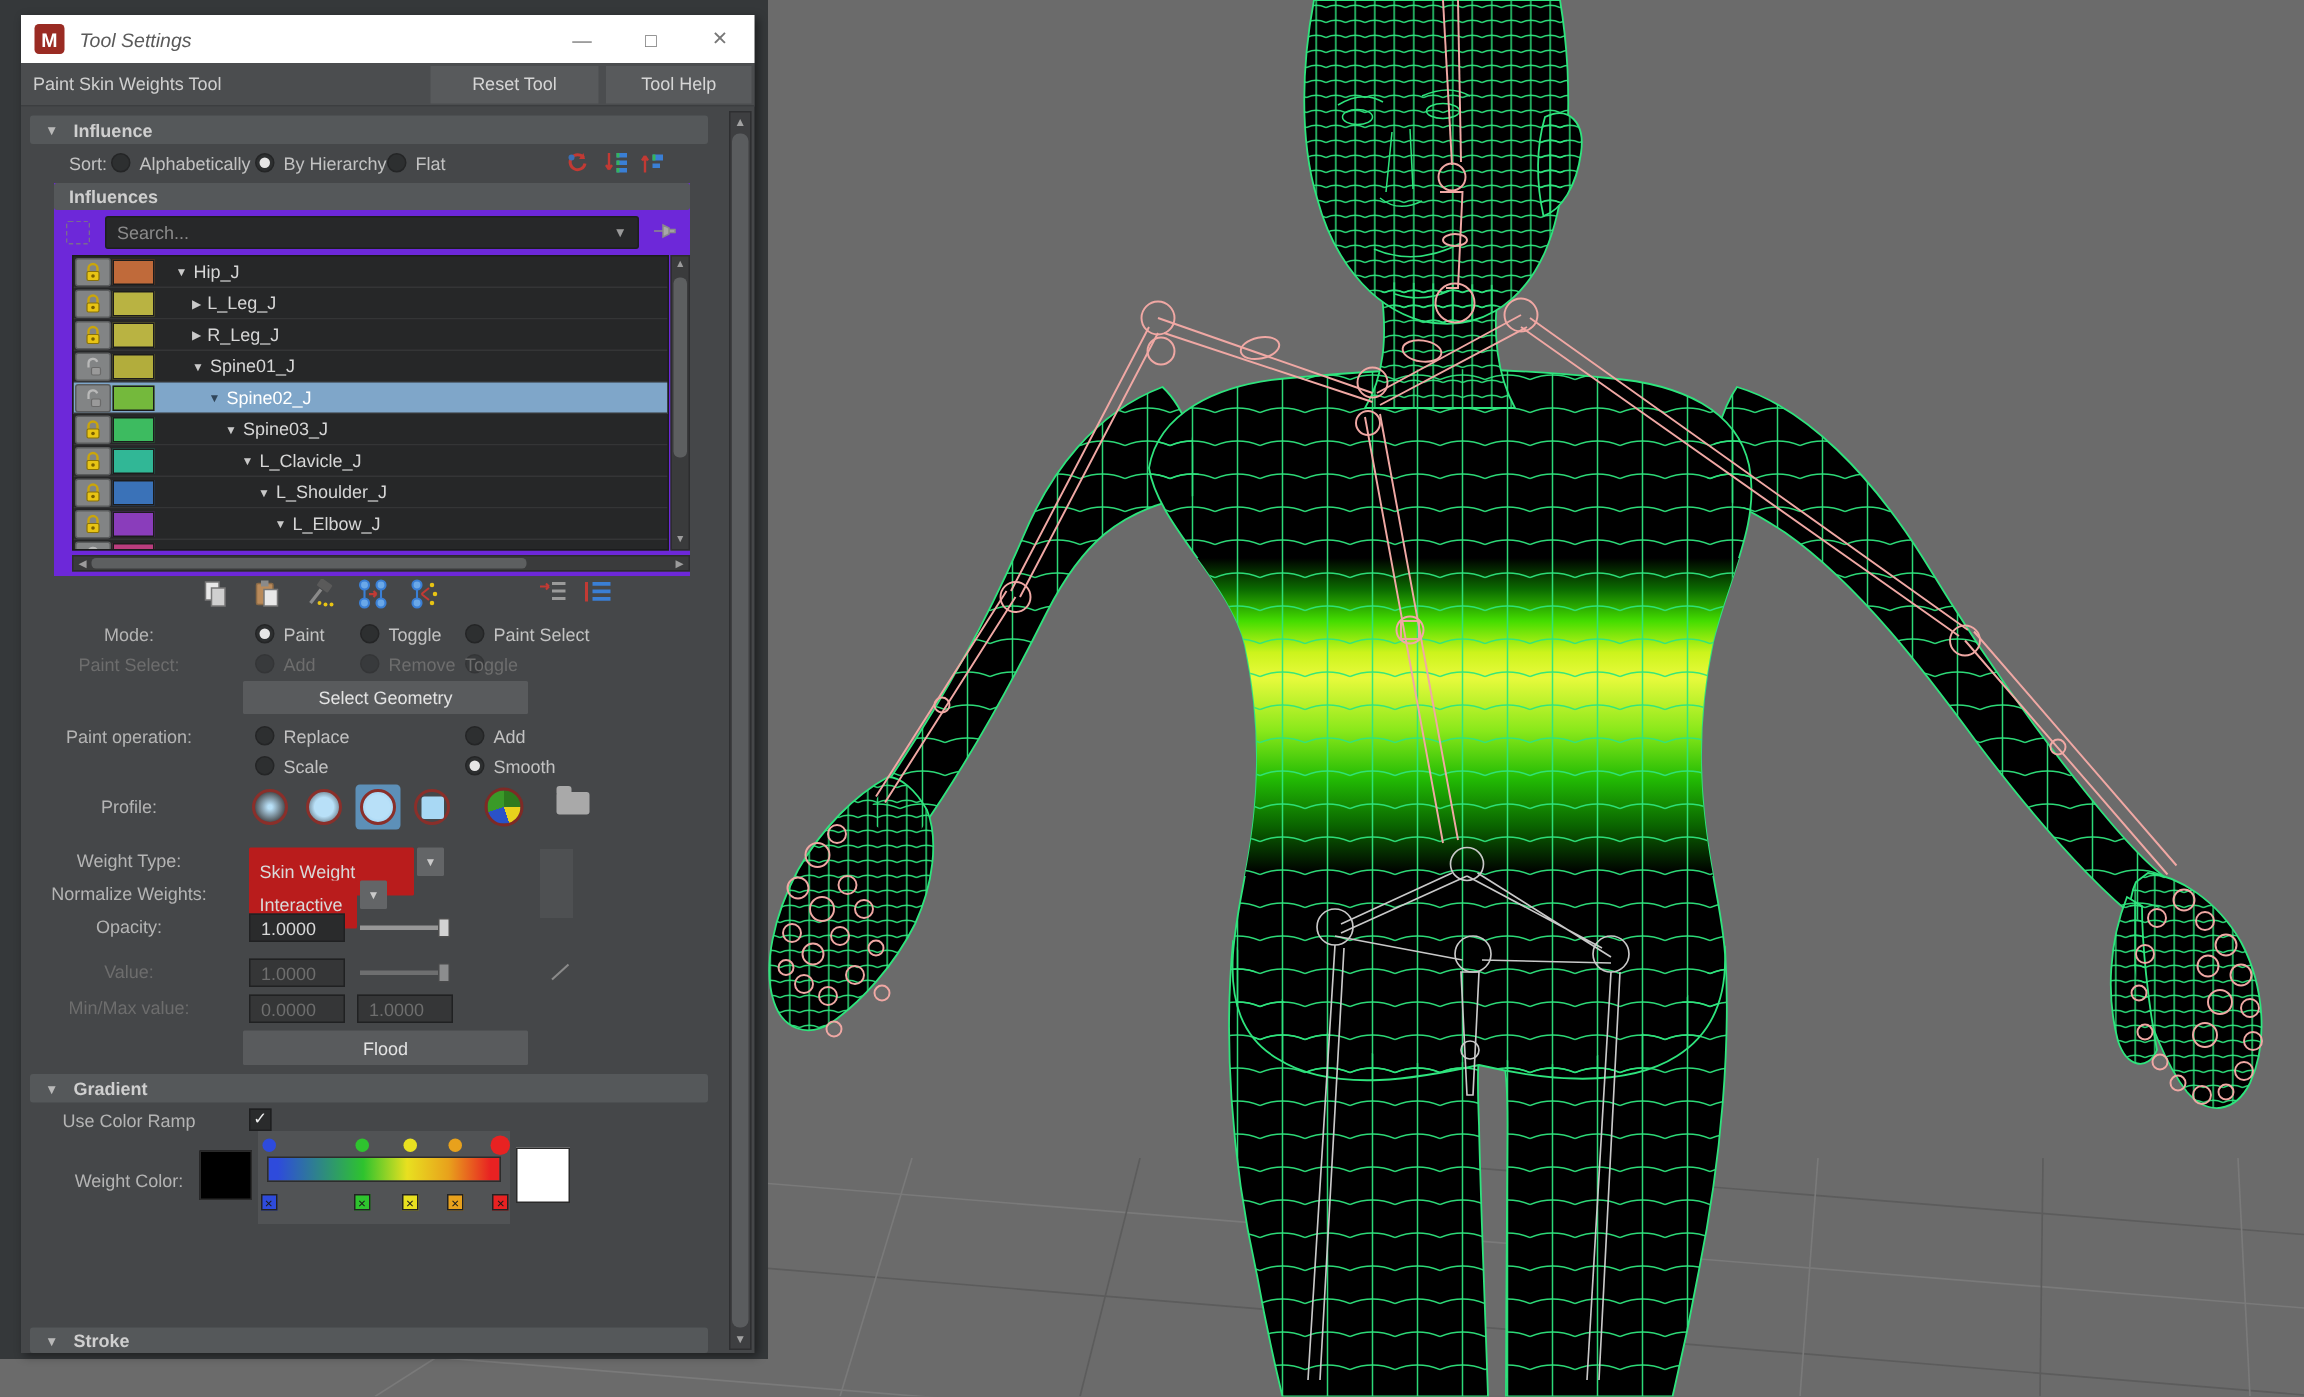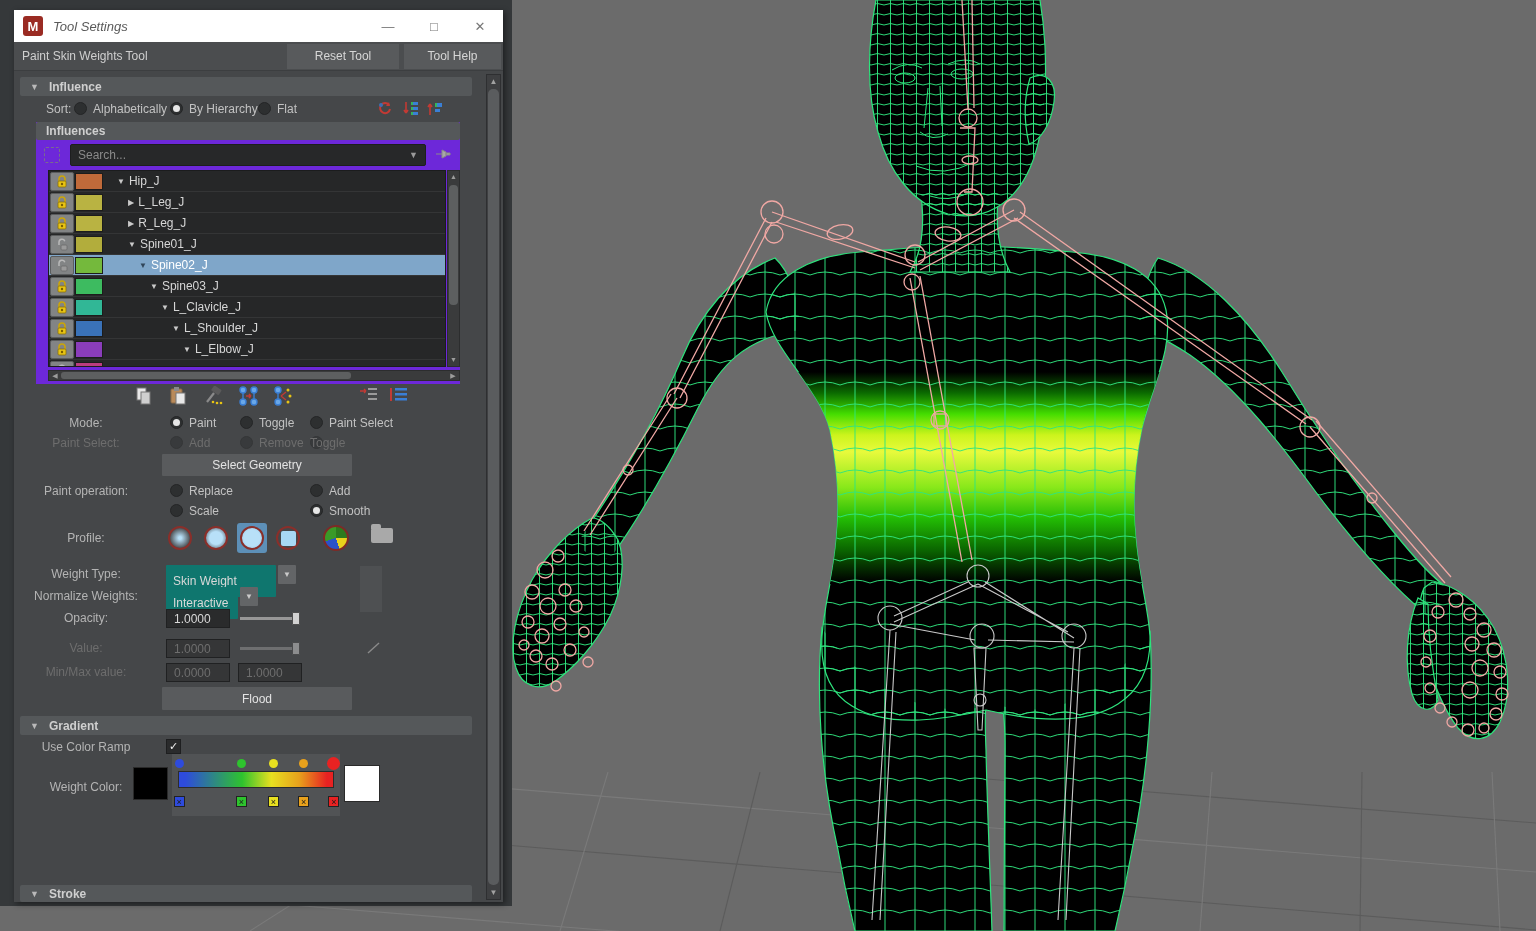--- a/index.html
+++ b/index.html
@@ -108,21 +108,21 @@
   .bcirc.mid  { background:radial-gradient(circle,#b8e0f8 45%,rgba(130,190,230,.15) 95%); }
   .bsquare { width:24px; height:24px; border-radius:50%; border:2px solid #8a2f2a;
     display:flex; align-items:center; justify-content:center; }
   .bsquare i { display:block; width:15px; height:15px; background:#a8d8f4; border-radius:2px; }
   .bwheel { width:26px; height:26px; border-radius:50%; border:2px solid #7e2a26;
     background:conic-gradient(#2d7a1e 0 25%, #e8d21c 25% 45%, #2a52c8 45% 70%, #3a9a28 70% 100%); }
   .bfolder { position:absolute; top:6px; width:22px; height:15px; background:#a9a9a9; border-radius:2px; }
   .bfolder::before { content:""; position:absolute; top:-4px; left:0; width:10px; height:5px;
     background:#a9a9a9; border-radius:2px 2px 0 0; }
 
-  .dropdown { position:absolute; top:0; height:32px; background:#0f766e; color:#d9d9d9;
+  .dropdown { position:absolute; top:0; height:32px; background:#b91c1c; color:#d9d9d9;
     display:flex; align-items:center; padding-left:7px; border-radius:1px; }
   .dd-btn { position:absolute; top:0; width:18px; height:19px; background:#636567; border-radius:1px;
     color:#cacaca; font-size:8px; display:flex; align-items:center; justify-content:center; }
 
   .numfield { position:absolute; top:0; width:64px; height:19px; background:#2a2b2c; color:#d9d9d9;
     border:1px solid #202122; display:flex; align-items:center; padding-left:7px; }
   .row.dis .numfield { color:#6e6e6e; background:#353637; }
 
   .slider { position:absolute; top:3px; width:60px; height:13px; }
   .slider .track { position:absolute; left:0; right:0; top:6px; height:2px; background:#2d2e2f; }

